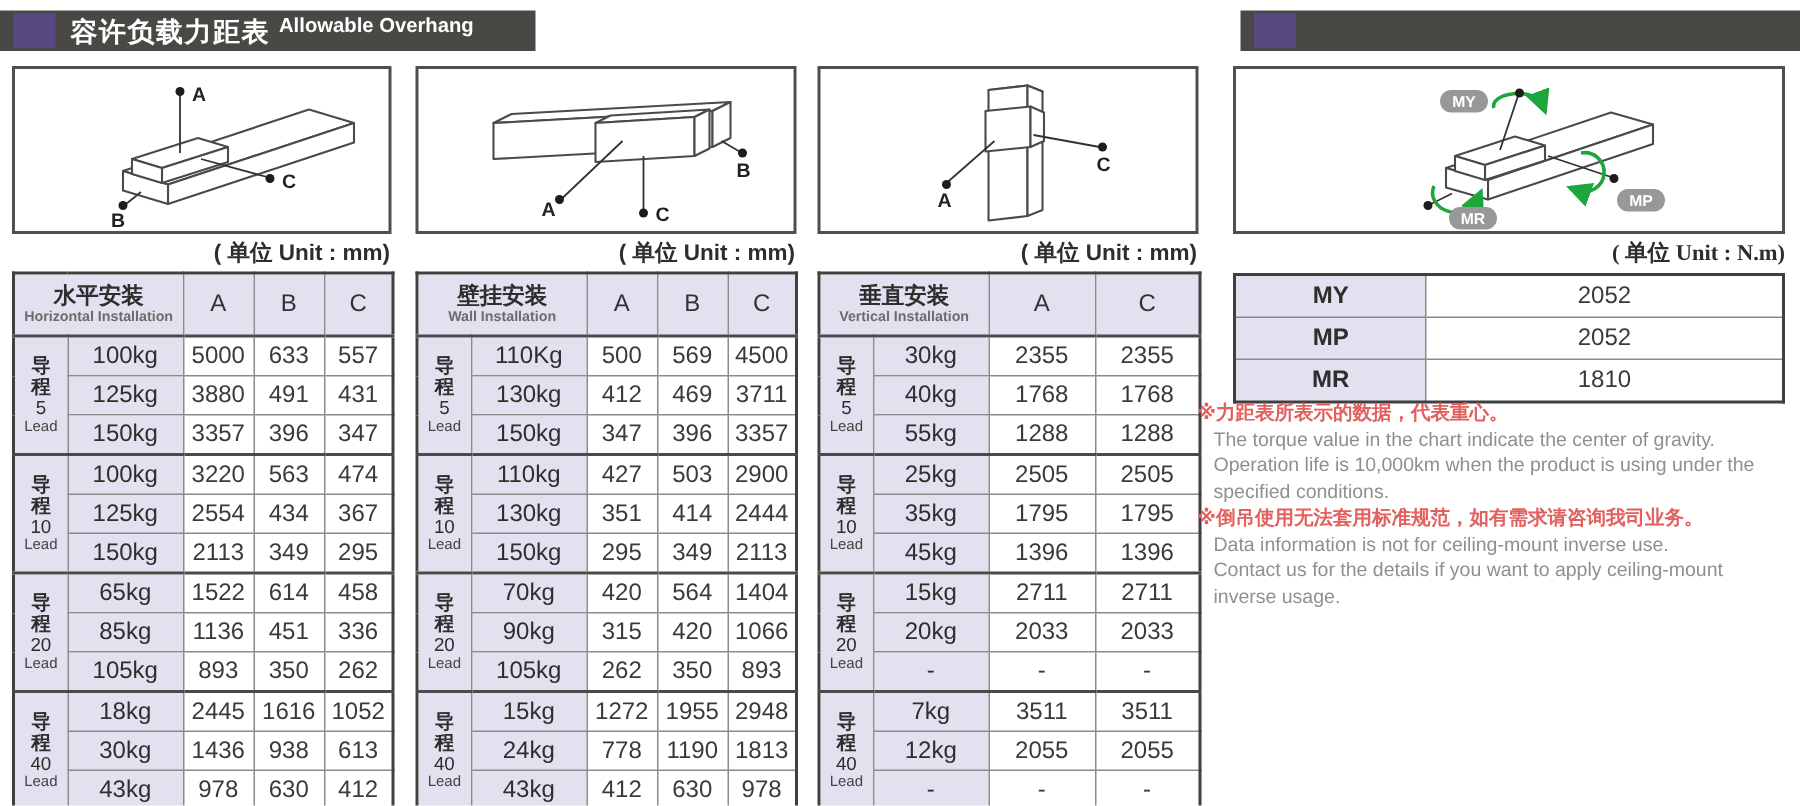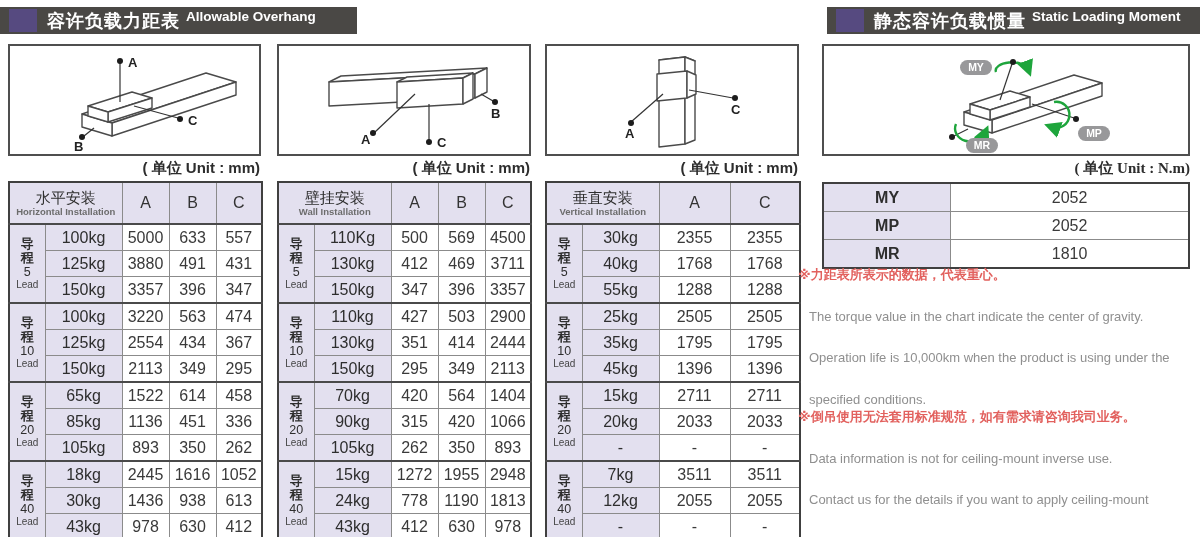--- a/index.html
+++ b/index.html
@@ -35,21 +35,21 @@
 
   
   .tbl-host{position:absolute;top:181px;}
   .th-0{left:8px;width:253px;}
   .th-1{left:277px;width:254px;}
   .th-2{left:545px;width:254px;}
   table.ov{border-collapse:collapse;table-layout:fixed;width:100%;border:2px solid #404040;}
   .ov th,.ov td{border:1px solid #8b8b8b;text-align:center;vertical-align:middle;padding:0;overflow:hidden;}
   .ov thead th{border-bottom:2px solid #4a4a4a;height:40px;}
   .name-cell{background:#e3e0ef;}
-  .name-cell .zh{font-size:15px;font-weight:normal;color:#2e2e2e;line-height:17px;padding-top:2px;}
+  .name-cell .zh{font-size:15px;font-weight:bold;color:#2e2e2e;line-height:17px;padding-top:2px;}
   .name-cell .en{font-size:9.5px;color:#6c6c6c;line-height:11px;padding-bottom:2px;}
   .col-h{background:#e3e0ef;font-size:16px;font-weight:normal;color:#333;}
   .ov tbody td{height:25px;}
   .lead{background:#e3e0ef;padding:1px 0;}
   .lead .lz{font-size:13px;font-weight:bold;line-height:14px;color:#2e2e2e;}
   .lead .ln{font-size:12.5px;line-height:14px;color:#2e2e2e;}
   .lead .le{font-size:10px;line-height:11px;color:#444;}
   .kg{background:#e3e0ef;font-size:16px;color:#2e2e2e;}
   .val{background:#fff;font-size:16px;color:#3a3a3a;}
   .g-first td{border-top:2px solid #4a4a4a;}
@@ -57,38 +57,34 @@
   
   .mt-host{position:absolute;left:822px;top:182px;width:368px;}
   table.mt{border-collapse:collapse;table-layout:fixed;width:100%;border:2px solid #404040;}
   .mt td{border:1px solid #8b8b8b;height:25px;text-align:center;font-size:16px;}
   .mkey{background:#e3e0ef;font-weight:bold;color:#2e2e2e;}
   .mval{background:#fff;color:#3a3a3a;}
 
   
   .notes{position:absolute;left:798px;top:266px;width:374px;}
   .note-zh{color:#e2615e;font-weight:bold;font-size:13px;line-height:17.5px;}
-  .note-en{color:#8f8f8f;font-size:13px;line-height:17.5px;padding-left:11px;margin-top:24px;}
+  .note-en{color:#8f8f8f;font-size:13px;line-height:17.5px;padding-left:11px;}
 </style>
 </head>
 <body>
 
 <div class="bar bar-left">
   <div class="accent-sq"></div>
   <div class="bar-title">
     <span class="zh">容许负载力距表</span>
     <span class="en">Allowable Overhang</span>
   </div>
 </div>
 <div class="bar bar-right">
   <div class="accent-sq"></div>
-  <div class="bar-title">
-    <span class="zh">静态容许负载惯量</span>
-    <span class="en">Static Loading Moment</span>
-  </div>
 </div>
 
 <div class="diagram-box db-1">
   <svg viewBox="0 0 249 108">
     <g stroke="#4a4a4a" stroke-width="1.4" fill="#fff" stroke-linejoin="round">
       <path d="M72,68 L196,27 L226,36 L102,77 Z"></path>
       <path d="M102,77 L226,36 L226,49 L102,90 Z"></path>
       <path d="M72,68 L102,77 L102,90 L72,81 Z"></path>
       <path d="M78,60 L122,46 L142,52 L98,66 Z"></path>
       <path d="M98,66 L142,52 L142,62 L98,76 Z"></path>

